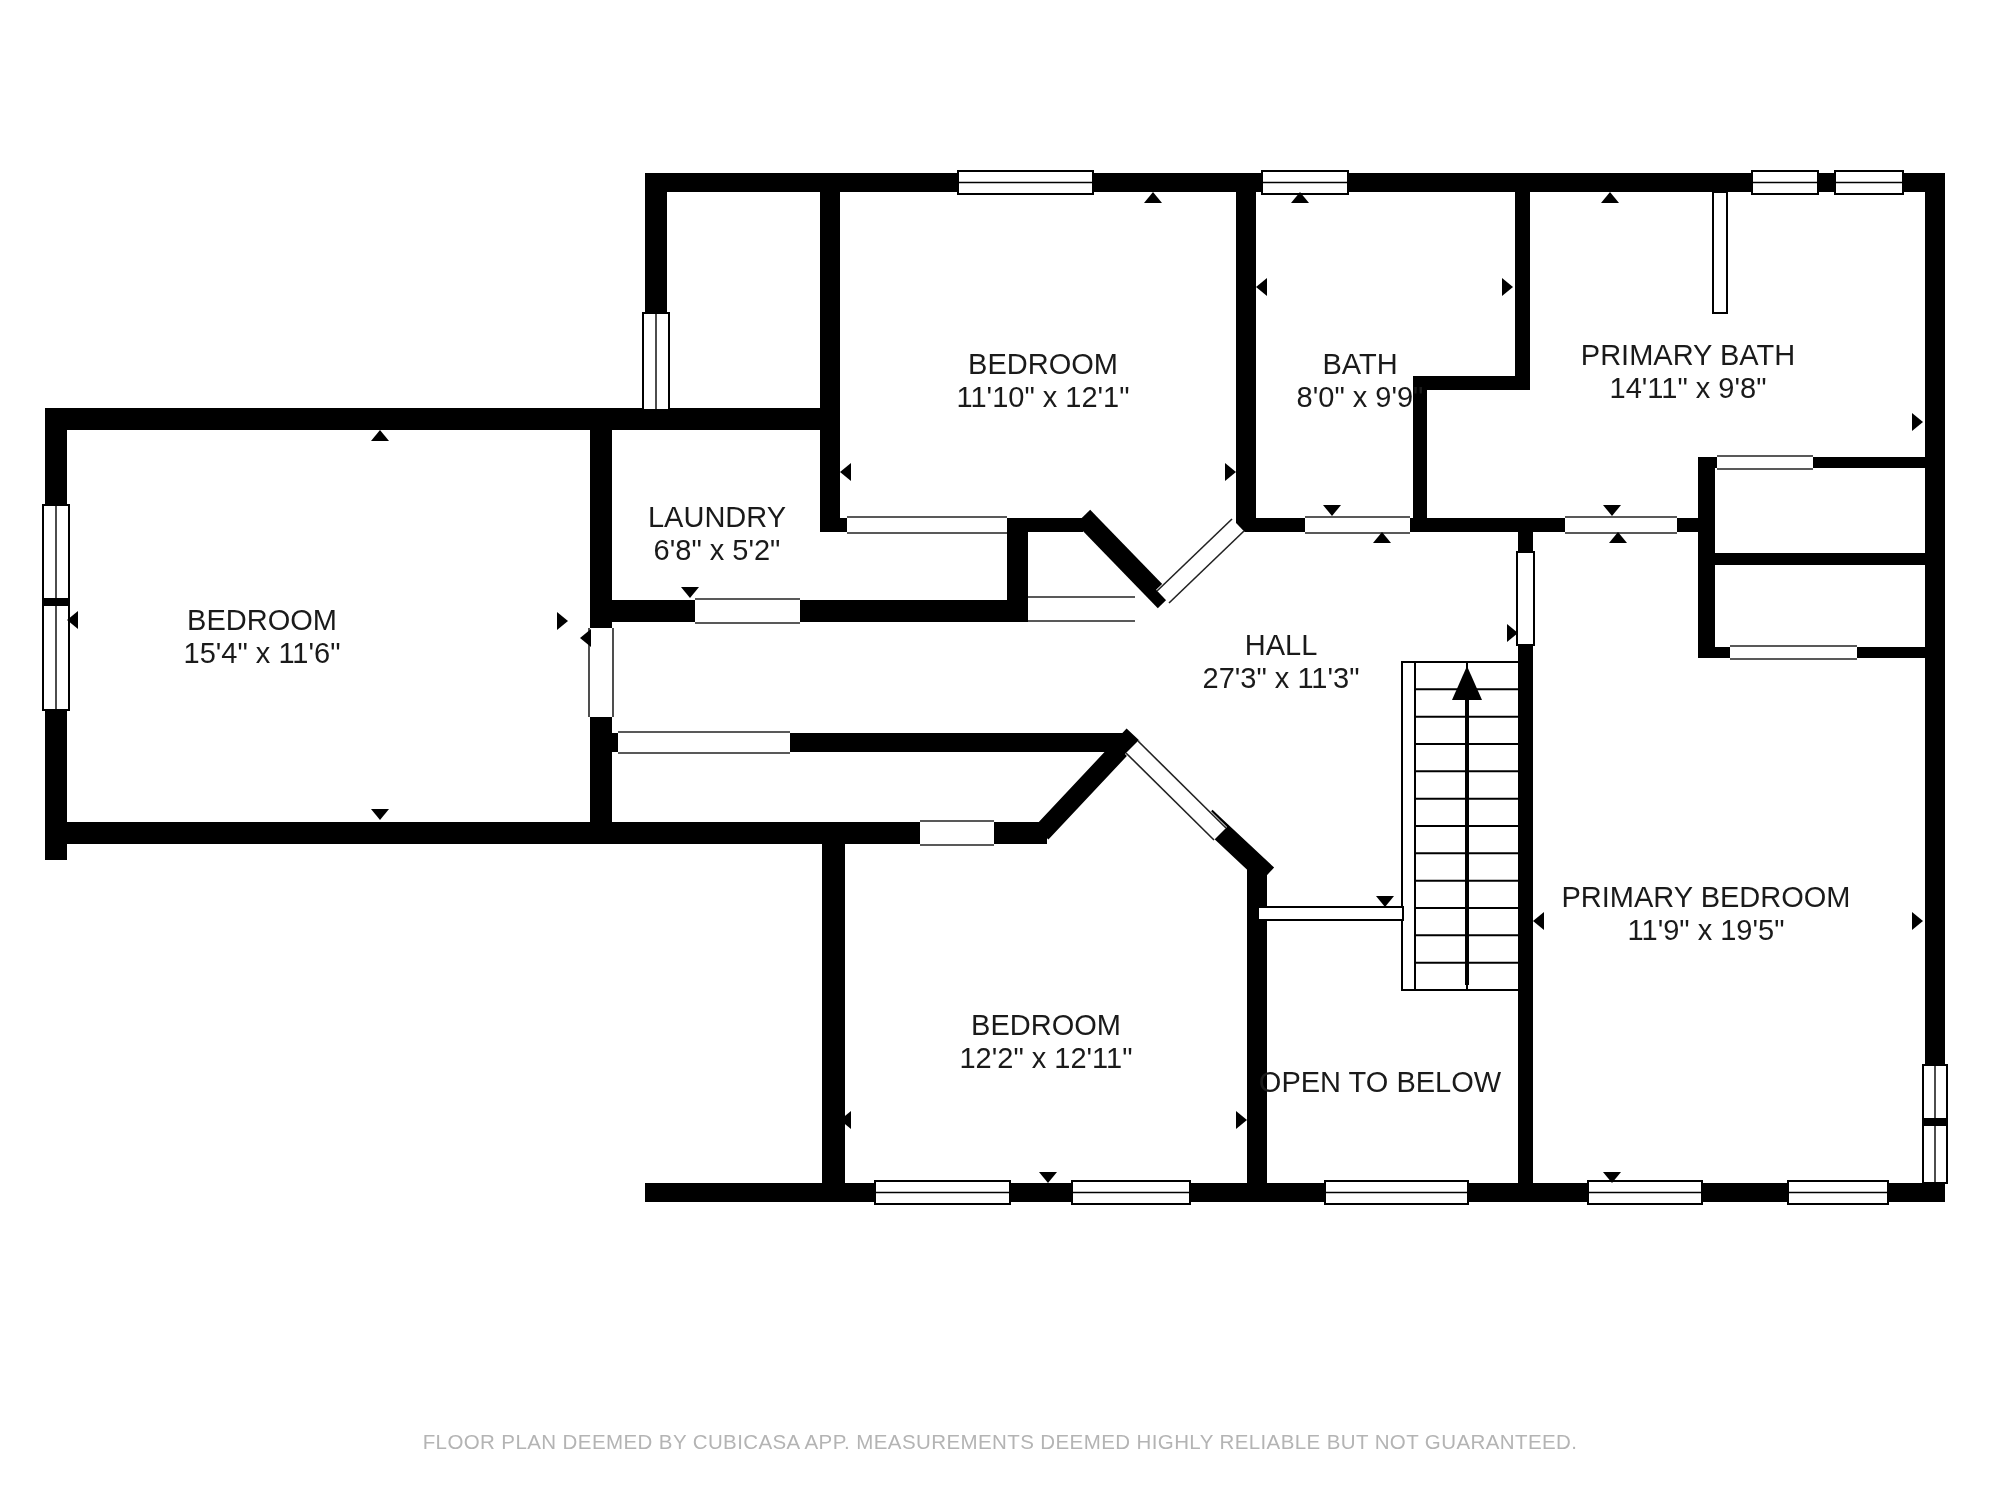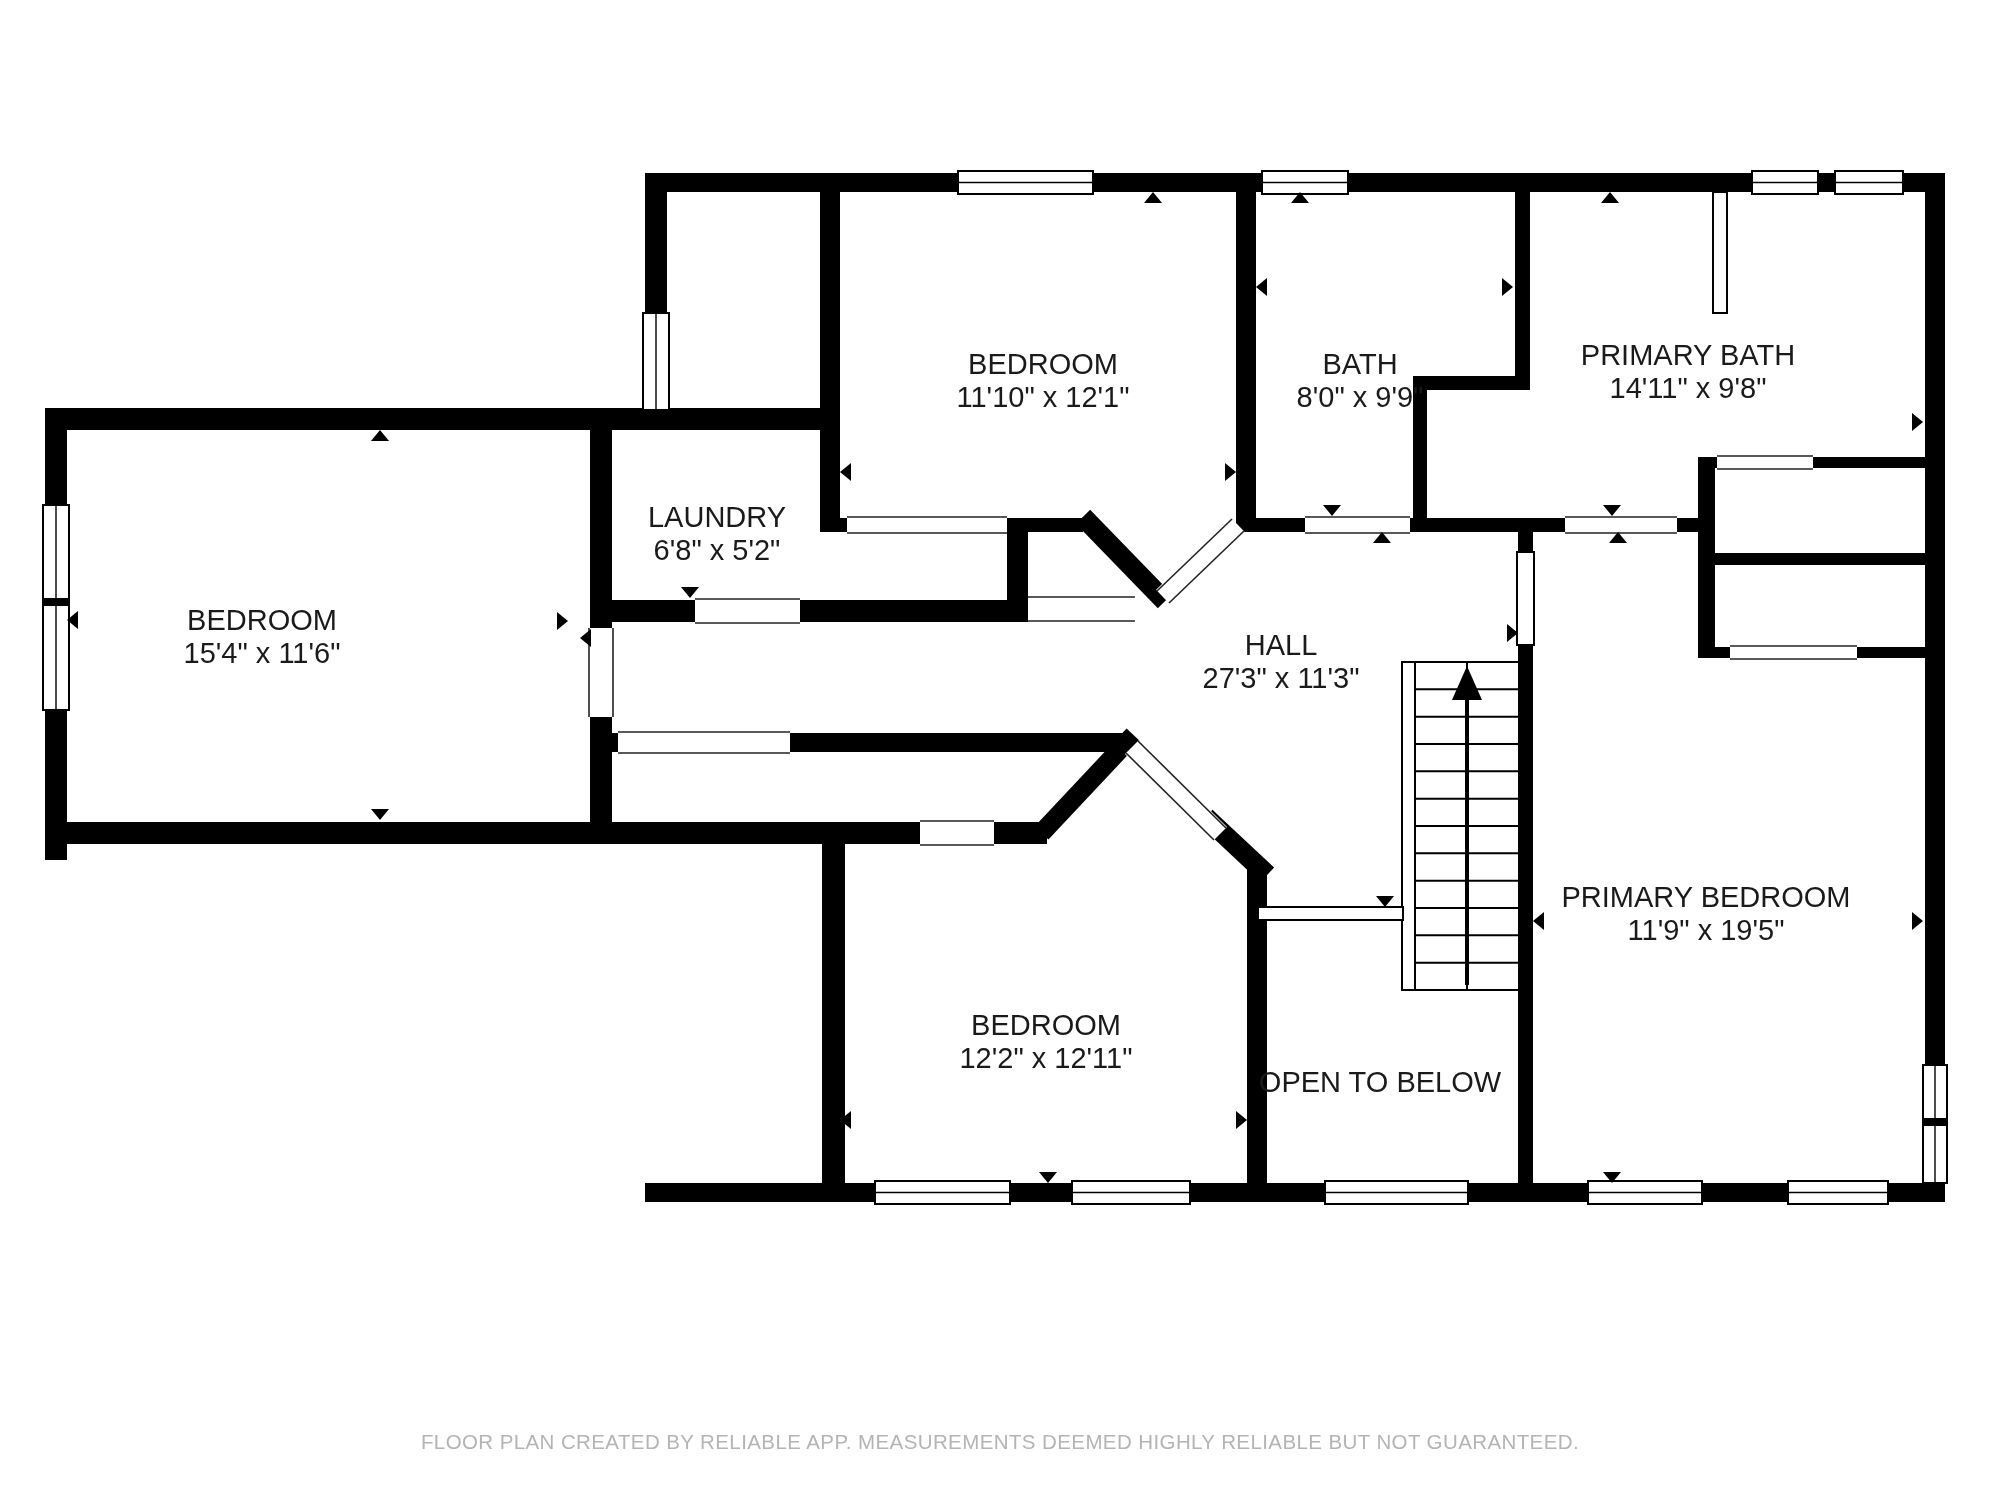--- a/index.html
+++ b/index.html
@@ -175,14 +175,14 @@
       <text x="1688" y="365" text-anchor="middle" font-size="29" fill="#1a1a1a" class="room-name">PRIMARY BATH</text>
       <text x="1688" y="398" text-anchor="middle" font-size="29" fill="#1a1a1a" class="room-dims">14'11" x 9'8"</text>
       <text x="1281" y="655" text-anchor="middle" font-size="29" fill="#1a1a1a" class="room-name">HALL</text>
       <text x="1281" y="688" text-anchor="middle" font-size="29" fill="#1a1a1a" class="room-dims">27'3" x 11'3"</text>
       <text x="1046" y="1035" text-anchor="middle" font-size="29" fill="#1a1a1a" class="room-name">BEDROOM</text>
       <text x="1046" y="1068" text-anchor="middle" font-size="29" fill="#1a1a1a" class="room-dims">12'2" x 12'11"</text>
       <text x="1706" y="907" text-anchor="middle" font-size="29" fill="#1a1a1a" class="room-name">PRIMARY BEDROOM</text>
       <text x="1706" y="940" text-anchor="middle" font-size="29" fill="#1a1a1a" class="room-dims">11'9" x 19'5"</text>
       <text x="1380" y="1092" text-anchor="middle" font-size="29" fill="#1a1a1a" class="room-name">OPEN TO BELOW</text>
     </svg>
-  <div class="footer">FLOOR PLAN CREATED BY RELIABLE APP. MEASUREMENTS DEEMED HIGHLY RELIABLE BUT NOT GUARANTEED.</div>
+  <div class="footer">FLOOR PLAN DEEMED BY CUBICASA APP. MEASUREMENTS DEEMED HIGHLY RELIABLE BUT NOT GUARANTEED.</div>
 </div>
 
 </body></html>

